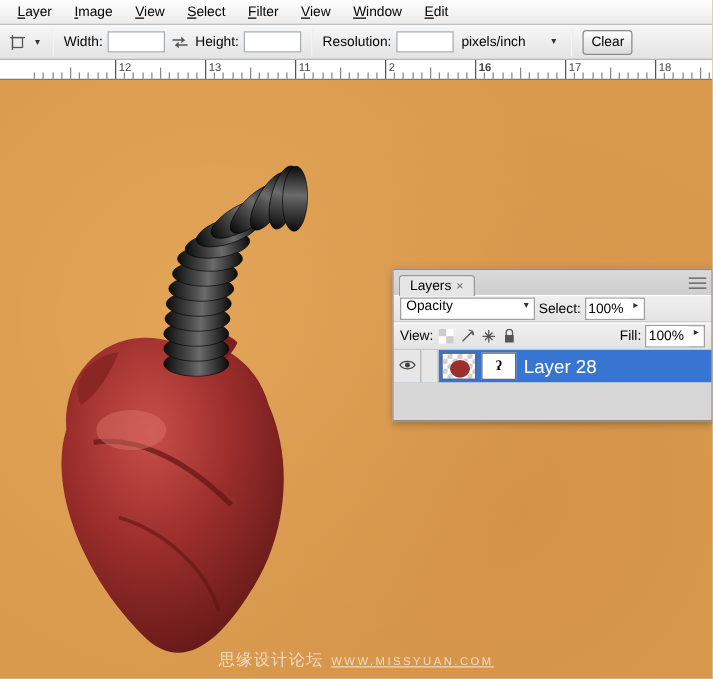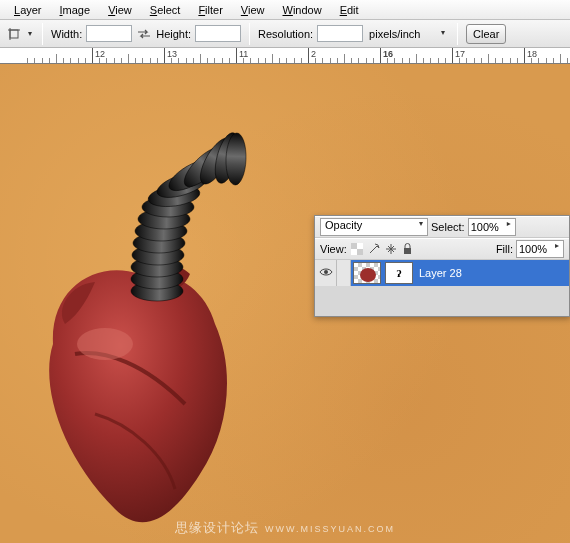--- a/index.html
+++ b/index.html
@@ -42,25 +42,25 @@
   .lockico { width:14px; height:14px; display:inline-flex; align-items:center; justify-content:center; color:#555;}
   .layer-item { display:flex; align-items:center; height:26px; background:#3874d1; color:#fff; }
   .eyecol { width:22px; height:26px; background:#e6e6e6; border-right:1px solid #bcbcbc; display:flex; align-items:center; justify-content:center;}
   .linkcol { width:14px; height:26px; background:#e6e6e6; border-right:1px solid #bcbcbc;}
   .thumb { width:28px; height:22px; margin:0 2px; background:#fff; border:1px solid #666; position:relative;}
   .thumb.checker { background:
     linear-gradient(45deg,#ccc 25%,transparent 25%,transparent 75%,#ccc 75%),
     linear-gradient(45deg,#ccc 25%,#fff 25%,#fff 75%,#ccc 75%);
     background-size:8px 8px; background-position:0 0,4px 4px;}
   .thumb.mask { background:#fff; display:flex; align-items:center; justify-content:center; color:#000; font-weight:bold; font-family:Georgia,serif;}
-  .layer-name { padding-left:4px; font-size:11px;}
+  .layer-name { padding-left:4px; font-size:15px;}
   .lp-fill { height:30px; background:#d7d7d7;}
 
   .watermark { position:absolute; bottom:6px; left:0; width:100%; text-align:center; font-size:13px; color:rgba(255,255,255,.65); letter-spacing:1px; font-family:"Microsoft YaHei",sans-serif;}
-  .watermark .en { font-size:9px; letter-spacing:2px; margin-left:6px;}
+  .watermark .en { font-size:9px; letter-spacing:2px; margin-left:6px;text-decoration:underline;}
 </style>
 </head>
 <body>
 
 <div class="menubar">
   <span>Layer</span>
   <span>Image</span>
   <span>View</span>
   <span>Select</span>
   <span>Filter</span>
@@ -239,20 +239,30 @@
       <ellipse cx="106" cy="40" rx="26" ry="10" transform="rotate(-88 106 40)"></ellipse>
     </g>
   </svg>
 
   <div class="watermark">
     <span>思缘设计论坛</span><span class="en">WWW.MISSYUAN.COM</span>
   </div>
 </div>
 
 <div class="layers-panel">
+  <div class="lp-tabs">
+    <div class="lp-tab">
+      <span>Layers</span><span class="x">×</span>
+    </div>
+    <div class="lp-menu">
+        <div></div>
+        <div></div>
+        <div></div>
+      </div>
+  </div>
   <div class="lp-row">
     <div class="combo" style="width:108px;">
       <span style="flex:1;padding-left:2px;">Opacity</span>
         <span class="tri">▾</span>
     </div>
     <span>Select:</span>
     <div class="combo">
       <input value="100%" style="">
         <span class="tri">▸</span>
     </div>

